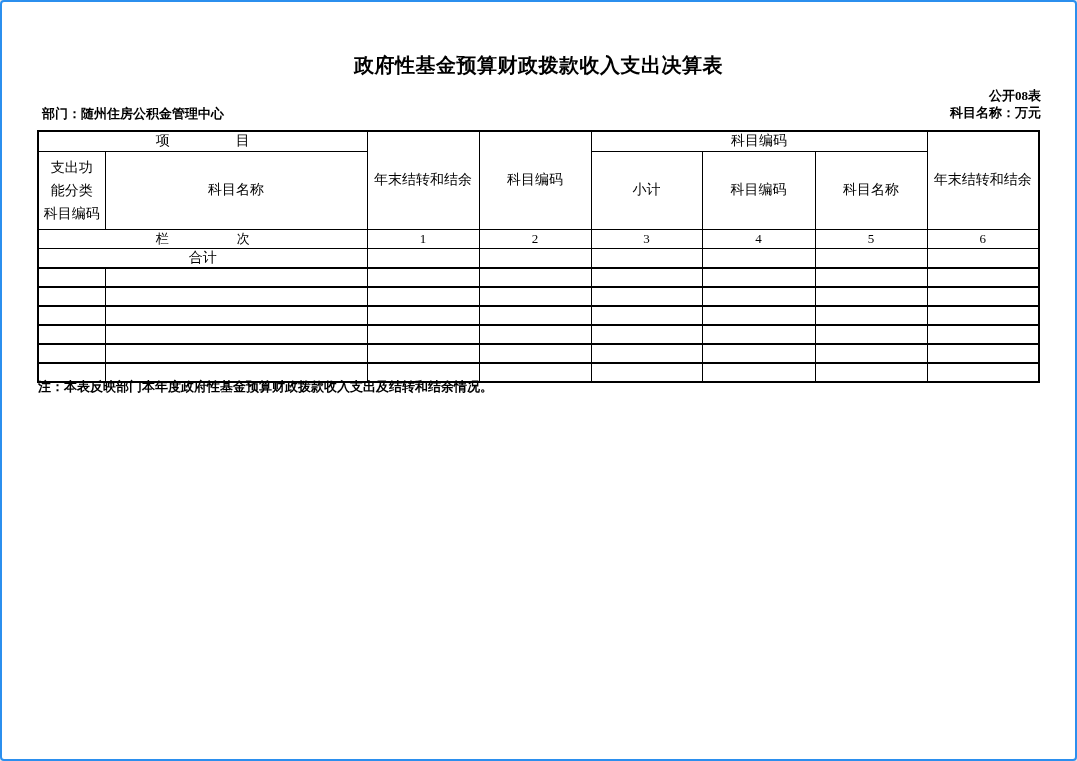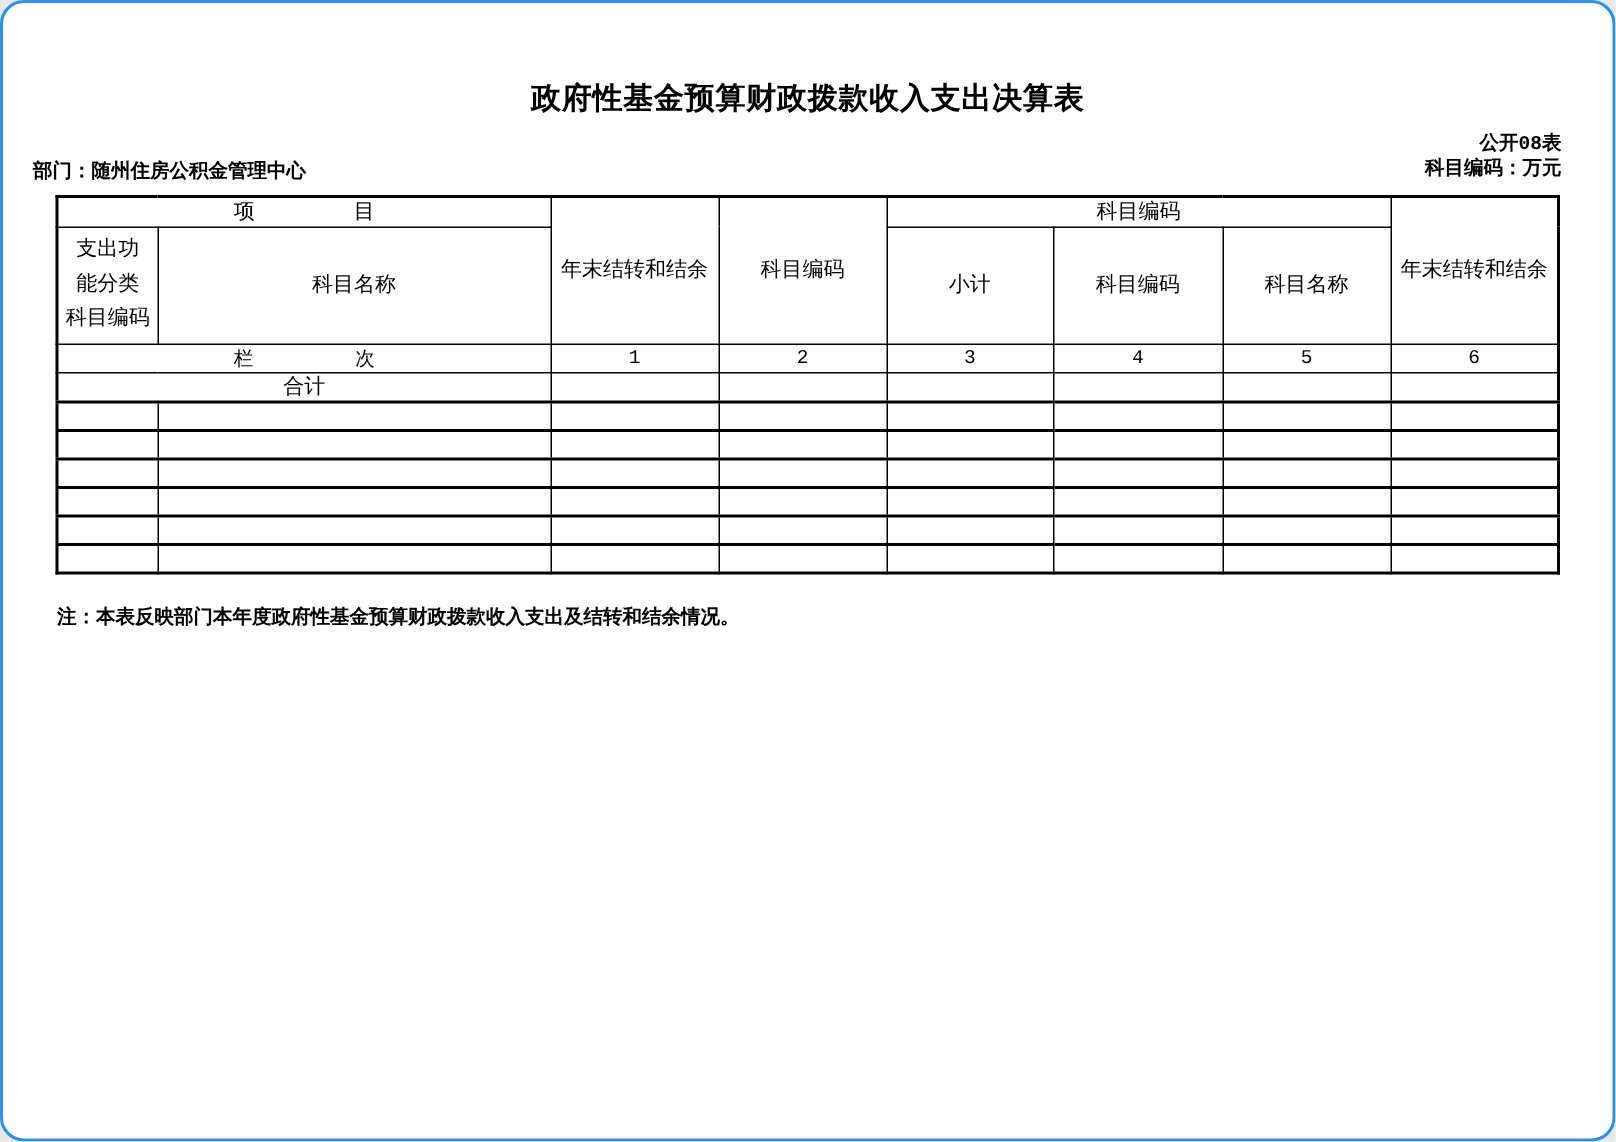--- a/index.html
+++ b/index.html
@@ -2,33 +2,33 @@
 <html><head>
 <meta charset="utf-8">
 <style>
   * { margin:0; padding:0; box-sizing:border-box; }
   html,body { background:#e8e8e8; }
   .page {
     position:relative;
     width:1077px; height:761px;
     background:#ffffff;
     border:2px solid #2b8fee;
-    border-radius:16px;
+    border-radius:4px;
     overflow:hidden;
-    font-family:Liberation Mono, monospace;
+    font-family:Liberation Serif, serif;
     color:#000;
   }
   .doc-title {
     position:absolute; top:50px; left:0; width:100%;
     text-align:center;
     font-size:20px; font-weight:bold;
     letter-spacing:0.5px;
   }
   .dept-label {
-    position:absolute; top:103px; left:20px;
+    position:absolute; top:103px; left:40px;
     font-size:13px; font-weight:bold;
   }
   .meta-block {
     position:absolute; top:85px; right:34px;
     text-align:right;
     font-size:13px; font-weight:bold;
     line-height:17px;
   }
   table.budget {
     position:absolute; top:128px; left:35px;
@@ -55,36 +55,36 @@
   tr.r-data td { border-top:2px solid #000; }
   tr.r-index td { font-size:13px; }
   .spread {
     display:inline-flex;
     justify-content:space-between;
     width:94px;
     vertical-align:middle;
   }
   .code-head div { line-height:23px; }
   .footnote {
-    position:absolute; top:400px; left:36px;
+    position:absolute; top:376px; left:36px;
     font-size:13px; font-weight:bold;
   }
 </style>
 </head>
 <body>
 
 <div class="page">
 
   <div class="doc-title">政府性基金预算财政拨款收入支出决算表</div>
 
   <div class="dept-label">部门：随州住房公积金管理中心</div>
 
   <div class="meta-block">
     <div>公开08表</div>
-    <div>科目编码：万元</div>
+    <div>科目名称：万元</div>
   </div>
 
   <table class="budget">
     <colgroup>
       <col style="width:67px">
         <col style="width:262px">
         <col style="width:112px">
         <col style="width:112px">
       <col style="width:111px">
         <col style="width:113px">

